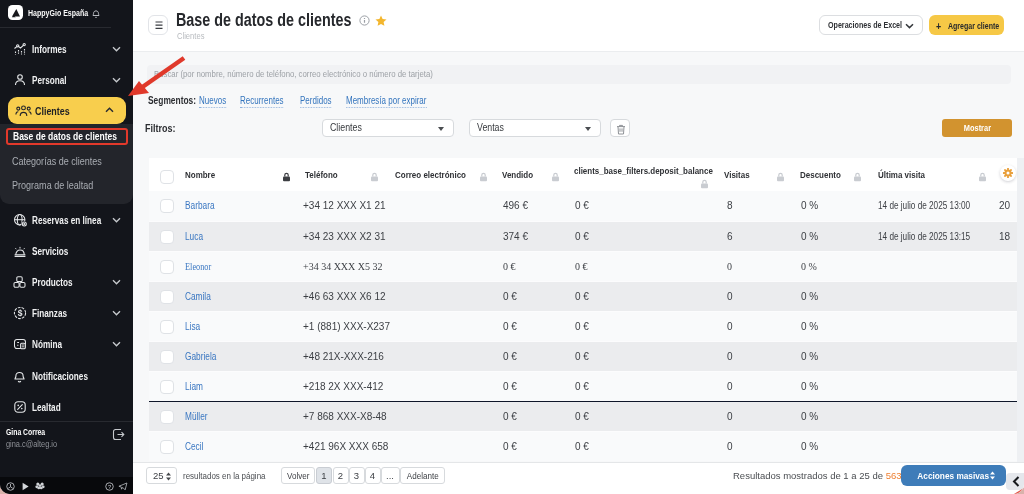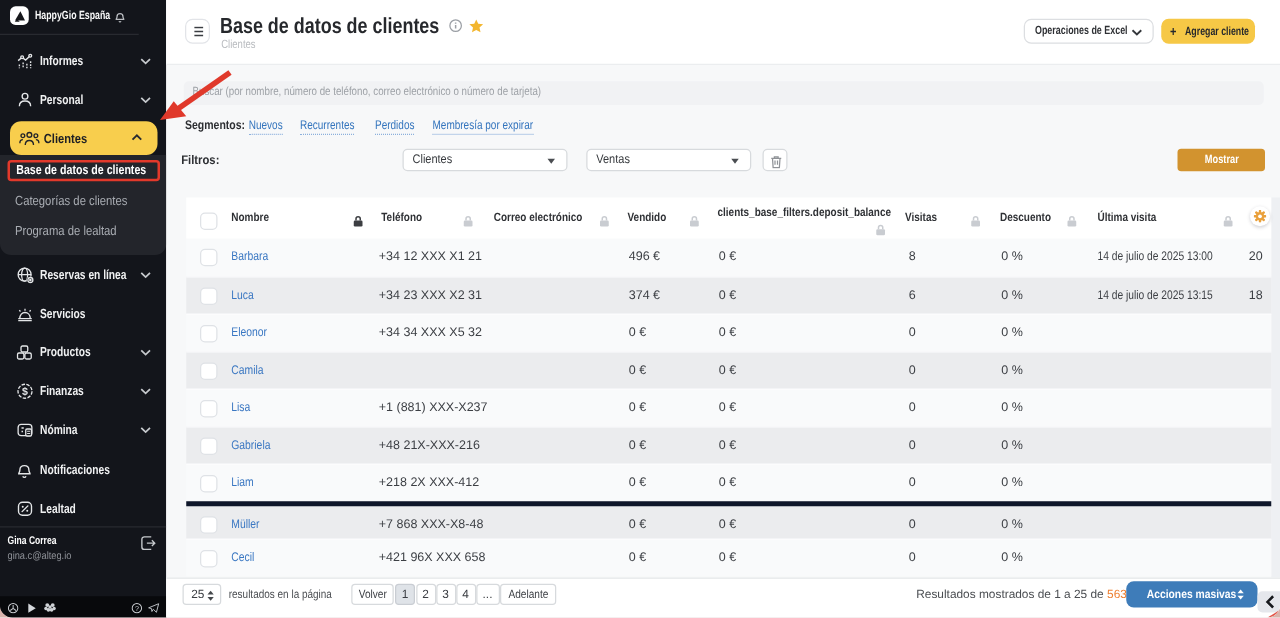--- a/index.html
+++ b/index.html
@@ -331,34 +331,35 @@
           <div class="cb abs" style="left:10.5px;top:8px"></div>
           <div class="cell abs name" style="left:35.5px"><span class="sx" style="transform:scaleX(.83)">Luca</span></div>
           <div class="cell abs" style="left:154px">+34 23 XXX X2 31</div>
           <div class="cell abs" style="left:354px">374 €</div>
           <div class="cell abs" style="left:426px">0 €</div>
           <div class="cell abs" style="left:578px">6</div>
           <div class="cell abs" style="left:652px">0 %</div>
           <div class="cell abs" style="left:729px"><span class="sx" style="transform:scaleX(.82)">14 de julio de 2025 13:15</span></div>
           <div class="cell abs" style="left:850px">18</div>
         </div>
-<div class="abs" style="left:0;top:93px;width:867.5px;height:30px;background:#f9fafb;border-top:1px solid #fcfcfd;">
+<div class="abs" style="left:0;top:93px;width:867.5px;height:30px;background:#f9fafb;border-top:1px solid #fcfcfd;font-family:Liberation Serif, serif;">
           <div class="cb abs" style="left:10.5px;top:8px"></div>
           <div class="cell abs name" style="left:35.5px"><span class="sx" style="transform:scaleX(.83)">Eleonor</span></div>
           <div class="cell abs" style="left:154px">+34 34 XXX X5 32</div>
           <div class="cell abs" style="left:354px">0 €</div>
           <div class="cell abs" style="left:426px">0 €</div>
           <div class="cell abs" style="left:578px">0</div>
           <div class="cell abs" style="left:652px">0 %</div>
           <div class="cell abs" style="left:729px"><span class="sx" style="transform:scaleX(.82)"></span></div>
           <div class="cell abs" style="left:850px"></div>
         </div>
 <div class="abs" style="left:0;top:123px;width:867.5px;height:30px;background:#ebecee;border-top:1px solid #fcfcfd;">
           <div class="cb abs" style="left:10.5px;top:8px"></div>
           <div class="cell abs name" style="left:35.5px"><span class="sx" style="transform:scaleX(.83)">Camila</span></div>
+          <div class="cell abs" style="left:154px">+46 63 XXX X6 12</div>
           <div class="cell abs" style="left:354px">0 €</div>
           <div class="cell abs" style="left:426px">0 €</div>
           <div class="cell abs" style="left:578px">0</div>
           <div class="cell abs" style="left:652px">0 %</div>
           <div class="cell abs" style="left:729px"><span class="sx" style="transform:scaleX(.82)"></span></div>
           <div class="cell abs" style="left:850px"></div>
         </div>
 <div class="abs" style="left:0;top:153px;width:867.5px;height:30px;background:#f9fafb;border-top:1px solid #fcfcfd;">
           <div class="cb abs" style="left:10.5px;top:8px"></div>
           <div class="cell abs name" style="left:35.5px"><span class="sx" style="transform:scaleX(.83)">Lisa</span></div>
@@ -385,21 +386,21 @@
           <div class="cb abs" style="left:10.5px;top:8px"></div>
           <div class="cell abs name" style="left:35.5px"><span class="sx" style="transform:scaleX(.83)">Liam</span></div>
           <div class="cell abs" style="left:154px">+218 2X XXX-412</div>
           <div class="cell abs" style="left:354px">0 €</div>
           <div class="cell abs" style="left:426px">0 €</div>
           <div class="cell abs" style="left:578px">0</div>
           <div class="cell abs" style="left:652px">0 %</div>
           <div class="cell abs" style="left:729px"><span class="sx" style="transform:scaleX(.82)"></span></div>
           <div class="cell abs" style="left:850px"></div>
         </div>
-<div class="abs" style="left:0;top:243px;width:867.5px;height:30px;background:#ebecee;border-top:4px solid #0f172a;">
+<div class="abs" style="left:0;top:243px;width:867.5px;height:30px;background:#ebecee;border-top:1px solid #0f172a;">
           <div class="cb abs" style="left:10.5px;top:8px"></div>
           <div class="cell abs name" style="left:35.5px"><span class="sx" style="transform:scaleX(.83)">Müller</span></div>
           <div class="cell abs" style="left:154px">+7 868 XXX-X8-48</div>
           <div class="cell abs" style="left:354px">0 €</div>
           <div class="cell abs" style="left:426px">0 €</div>
           <div class="cell abs" style="left:578px">0</div>
           <div class="cell abs" style="left:652px">0 %</div>
           <div class="cell abs" style="left:729px"><span class="sx" style="transform:scaleX(.82)"></span></div>
           <div class="cell abs" style="left:850px"></div>
         </div>

